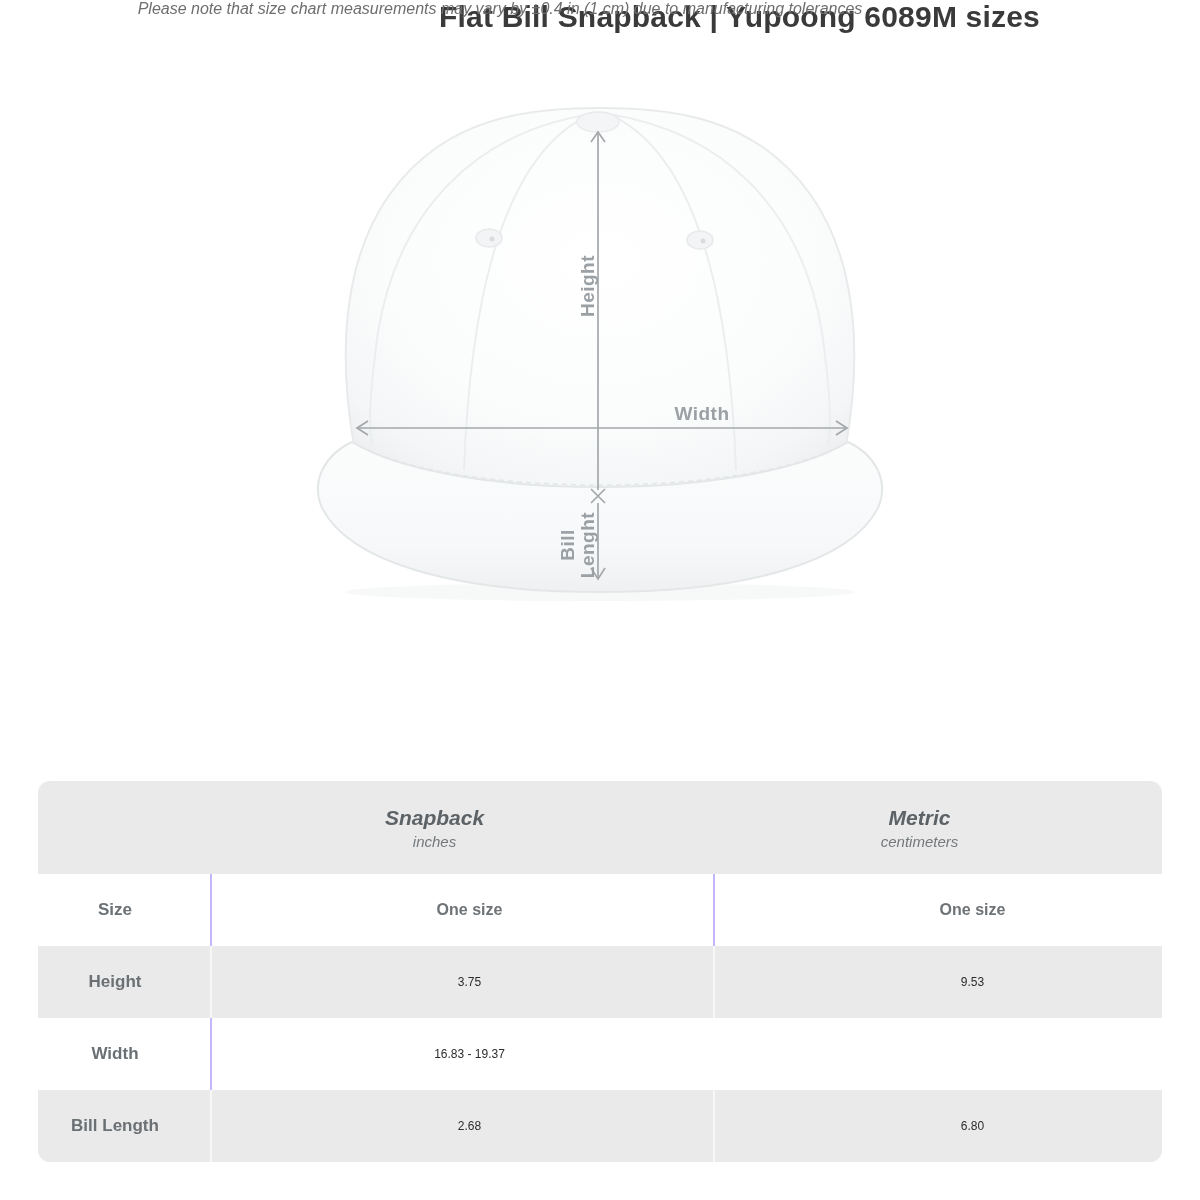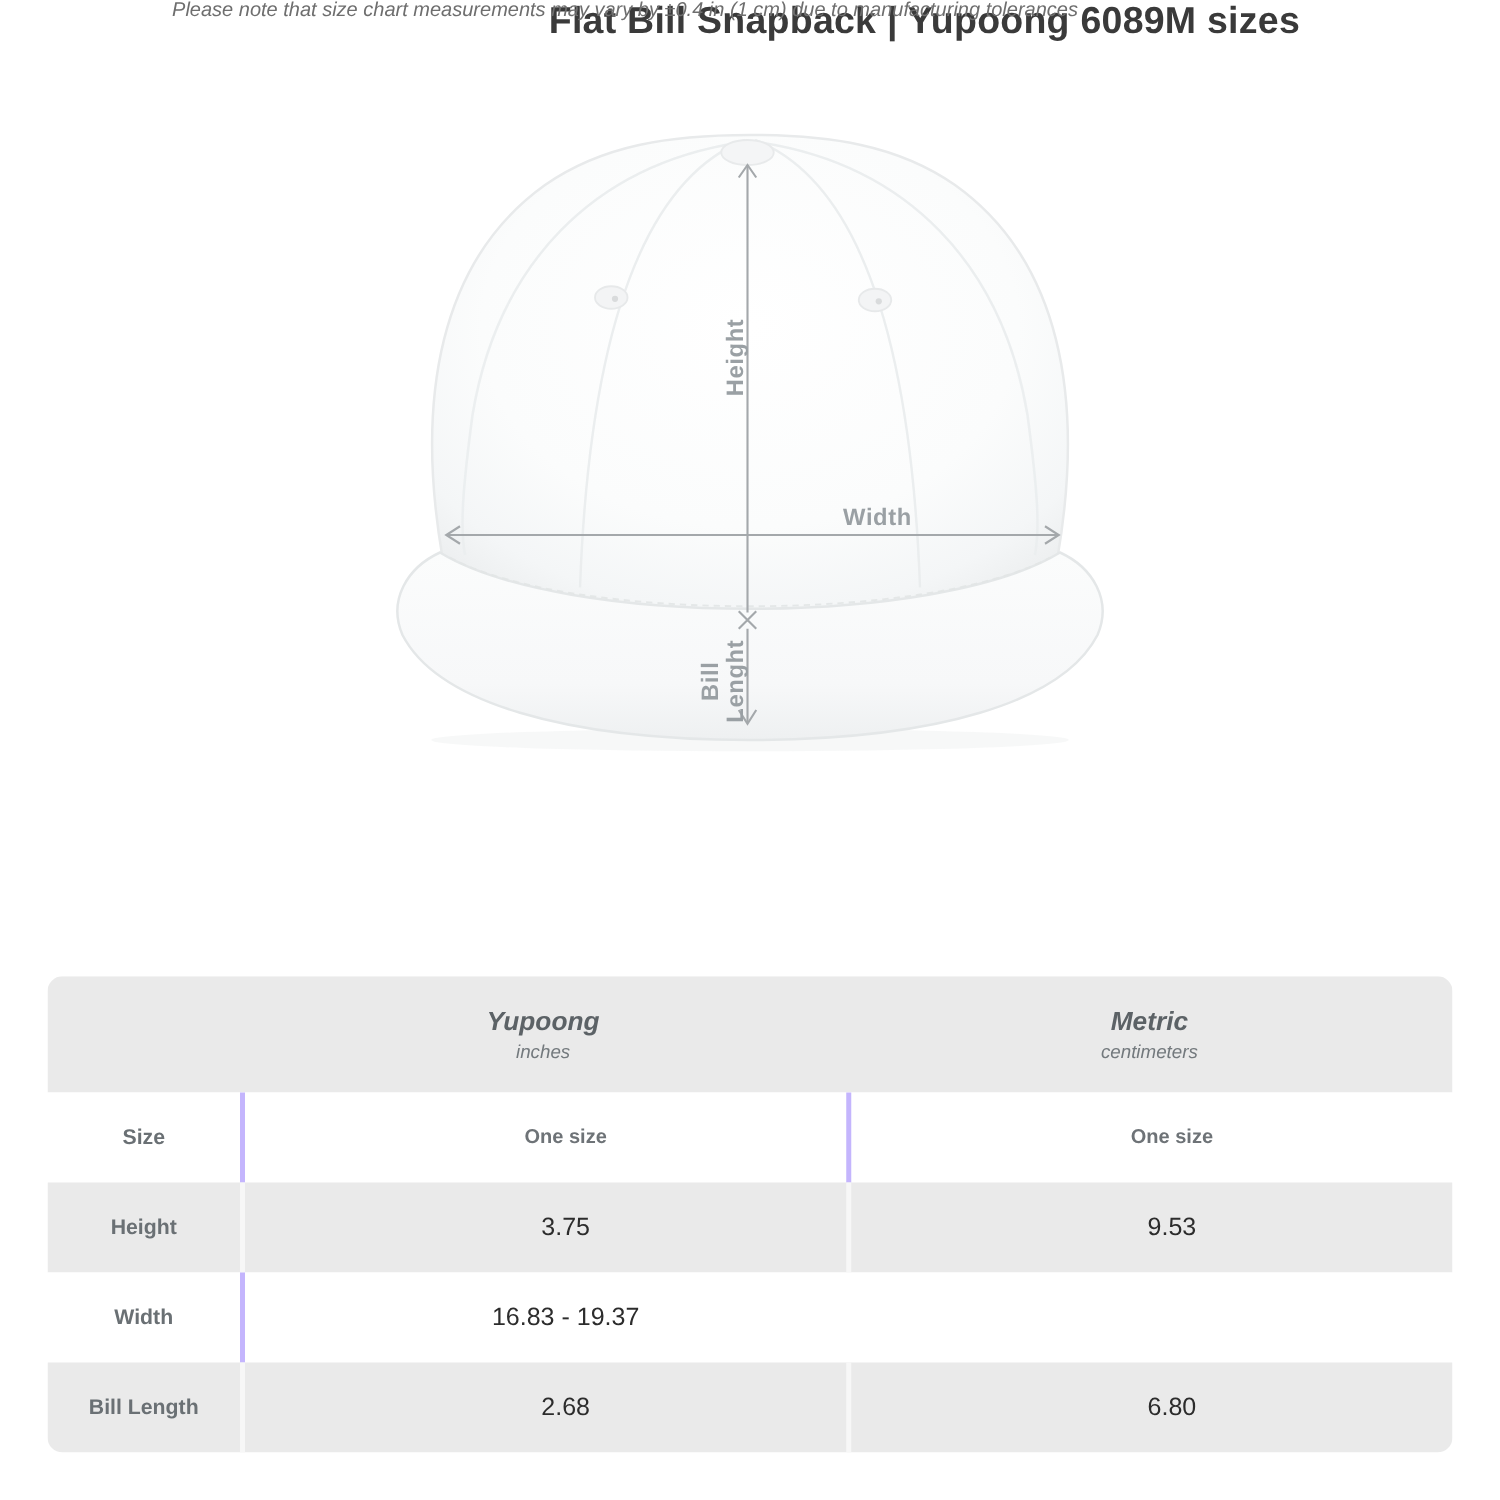--- a/index.html
+++ b/index.html
@@ -29,30 +29,30 @@
     text-align:center; font-style:italic; font-size:16px; color:#6e6e6e;
   }
 
   
   .size-table {
     position:absolute; left:38px; top:781px; width:1124px;
     border-radius:12px; overflow:hidden;
   }
   .t-row { display:grid; grid-template-columns:154px 485px 485px; }
   .t-head { height:93px; background:#eaeaea; }
-  .t-body { height:72px; background:#ffffff; }
+  .t-body { height:72px; background:#ffffff;gap:18px; }
   .t-body.alt { background:#eaeaea; }
   .cell { display:flex; flex-direction:column; align-items:center; justify-content:center; }
-  .t-body .c2, .t-body .c3 { border-left:4px solid #c4b5fd;padding-left:32px; }
+  .t-body .c2, .t-body .c3 { border-left:2px solid #c4b5fd;padding-left:32px; }
   .t-body.alt .c2, .t-body.alt .c3 { border-left-color:#f7f7f7; }
 
   .col-title { font-style:italic; font-weight:bold; font-size:21px; color:#5c6266; }
   .col-sub   { font-style:italic; font-size:15px; color:#73797d; margin-top:3px; }
   .row-label { font-weight:bold; font-size:17px; color:#6a7074; }
-  .cell-value{ font-size:20px; color:#2c2c2c; }
+  .cell-value{ font-size:12px; color:#2c2c2c; }
   .row-size .cell-value { font-weight:bold; font-size:16px; color:#6e7377; }
 </style>
 </head>
 <body>
 
 <div class="hat-wrap">
   <svg width="1200" height="660" viewBox="0 0 1200 660">
     <defs>
       <radialGradient id="crownGrad" cx="50%" cy="40%" r="68%">
         <stop offset="0%" stop-color="#ffffff"></stop>
@@ -124,21 +124,21 @@
 </div>
 
 <div class="page-title">Flat Bill Snapback | Yupoong 6089M sizes</div>
 <div class="page-subtitle">Please note that size chart measurements may vary by ±0.4 in (1 cm) due to manufacturing tolerances</div>
 
 <div class="size-table">
 
   <div class="t-row t-head">
     <div class="cell c1"></div>
     <div class="cell c2">
-      <span class="col-title">Yupoong</span>
+      <span class="col-title">Snapback</span>
       <span class="col-sub">inches</span>
     </div>
     <div class="cell c3">
       <span class="col-title">Metric</span>
       <span class="col-sub">centimeters</span>
     </div>
   </div>
 
   <div class="t-row t-body row-size">
     <div class="cell c1 row-label">Size</div>

